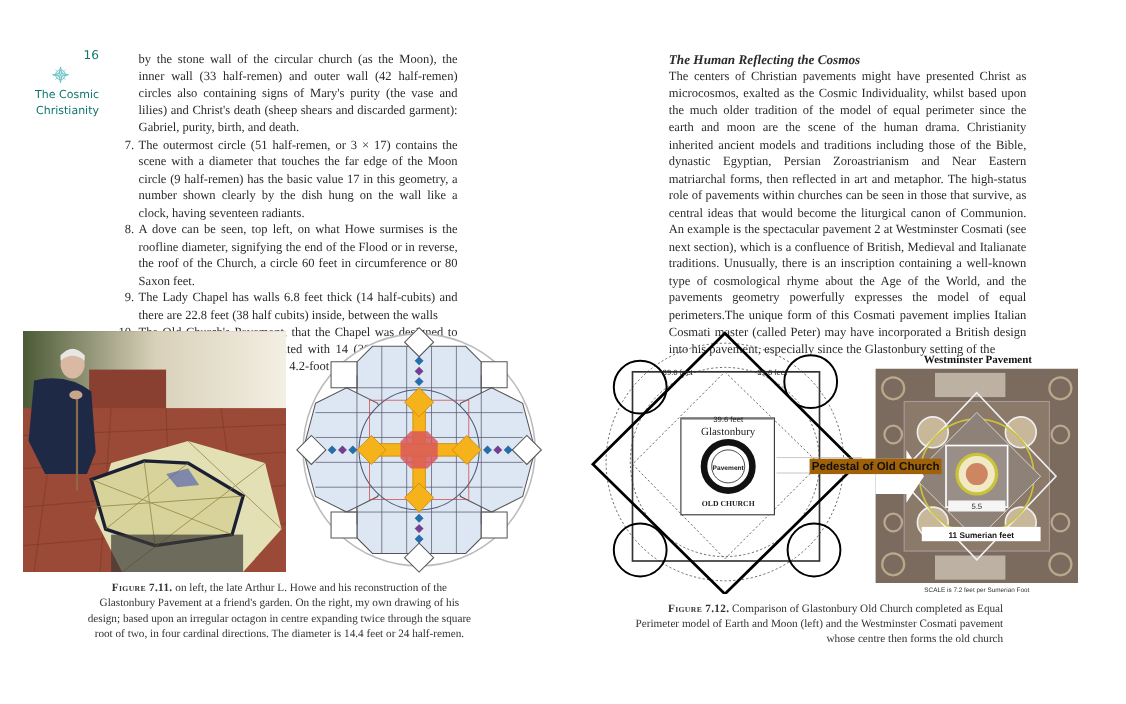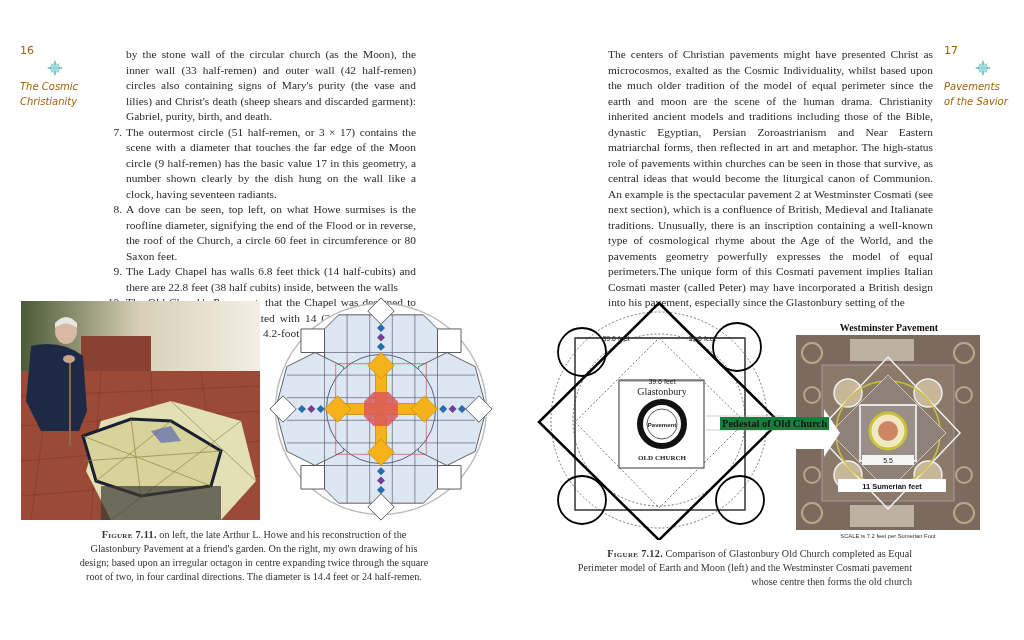--- a/index.html
+++ b/index.html
@@ -2,24 +2,24 @@
 <html><head>
 <meta charset="utf-8">
 <style>
   html, body { margin:0; padding:0; }
   body { width:1024px; height:640px; background:#ffffff; position:relative; overflow:hidden;
          font-family:"Liberation Serif", "DejaVu Serif", serif; color:#2a2a2a; }
   .page { position:absolute; top:0; height:640px; }
   .page-left { left:0; width:512px; }
   .page-right { left:512px; width:512px; }
 
-  .margin-note { position:absolute; text-align:left; font-family:"DejaVu Sans", sans-serif;
-                 color:#a16207; }
+  .margin-note { position:absolute; text-align:right; font-family:"DejaVu Sans", sans-serif;
+                 color:#0f766e; }
   .margin-note .num { font-size:11px; display:block; margin-bottom:3px; }
-  .margin-note .title { font-style:italic; font-size:10px; line-height:15px; display:block; }
+  .margin-note .title { font-size:10px; line-height:15px; display:block; }
   .ornament { display:block; margin:0 auto 3px auto; width:16px; height:16px; }
 
   .body-text { position:absolute; font-size:11.4px; line-height:15.5px; text-align:justify; }
   .body-text p { margin:0; }
   .list-item { position:relative; padding-left:22px; }
   .list-item .n { position:absolute; left:0; width:18px; text-align:right; }
 
   .section-heading { font-weight:bold; font-style:italic; font-size:12px; line-height:15.5px; }
 
   .caption { position:absolute; font-size:10.2px; line-height:14px; text-align:center; color:#333; }
@@ -156,35 +156,24 @@
   </div>
 
   <div class="caption" style="left:78px; top:528px; width:352px;text-align:center;">
     <span class="fig-label">Figure 7.11.</span><span> on left, the late Arthur L. Howe and his reconstruction of the Glastonbury Pavement at a friend's garden. On the right, my own drawing of his design; based upon an irregular octagon in centre expanding twice through the square root of two, in four cardinal directions. The diameter is 14.4 feet or 24 half-remen.</span>
   </div>
 </div>
 
 <div class="page page-right">
 
   <div class="body-text" style="left:96px; top:47px; width:325px;">
+    <div class="section-heading">The Human Reflecting the Cosmos</div>
     <p>The centers of Christian pavements might have presented Christ as microcosmos, exalted as the Cosmic Individuality, whilst based upon the much older tradition of the model of equal perimeter since the earth and moon are the scene of the human drama. Christianity inherited ancient models and traditions including those of the Bible, dynastic Egyptian, Persian Zoroastrianism and Near Eastern matriarchal forms, then reflected in art and metaphor. The high-status role of pavements within churches can be seen in those that survive, as central ideas that would become the liturgical canon of Communion. An example is the spectacular pavement 2 at Westminster Cosmati (see next section), which is a confluence of British, Medieval and Italianate traditions. Unusually, there is an inscription containing a well-known type of cosmological rhyme about the Age of the World, and the pavements geometry powerfully expresses the model of equal perimeters.The unique form of this Cosmati pavement implies Italian Cosmati master (called Peter) may have incorporated a British design into his pavement, especially since the Glastonbury setting of the</p>
   </div>
 
-  <div class="margin-note" style="left:432px; top:44px; width:78px;">
-    <span class="num">17</span>
-    <svg class="ornament" viewBox="0 0 20 20">
-      <g fill="none" stroke="#5bbcc0" stroke-width="1">
-        <circle cx="10" cy="10" r="5.5"></circle>
-        <path d="M10 1 L11.5 8.5 L19 10 L11.5 11.5 L10 19 L8.5 11.5 L1 10 L8.5 8.5 Z" fill="#bfe6e8"></path>
-        <path d="M4 4 L16 16 M16 4 L4 16" stroke-width="0.6"></path>
-      </g>
-    </svg>
-    <span class="title">Pavements</span>
-    <span class="title">of the Savior</span>
-  </div>
 
   <div class="figure" style="left:22px; top:300px; width:250px; height:240px;">
     <svg width="250" height="240" viewBox="0 0 250 240" font-family="Liberation Sans, sans-serif">
       <circle cx="125" cy="120" r="108" fill="none" stroke="#555" stroke-width="0.8" stroke-dasharray="2,2"></circle>
       <circle cx="125" cy="120" r="86" fill="none" stroke="#555" stroke-width="0.8" stroke-dasharray="2,2"></circle>
       <rect x="41" y="38" width="170" height="172" fill="none" stroke="#333" stroke-width="1.5"></rect>
       <polygon points="125,3 245,122 125,240 5,122" fill="none" stroke="#000" stroke-width="2.5"></polygon>
       <polygon points="125,38 211,122 125,208 41,122" fill="none" stroke="#555" stroke-width="0.8" stroke-dasharray="2,2"></polygon>
       <circle cx="48" cy="52" r="24" fill="none" stroke="#000" stroke-width="1.8"></circle>
       <circle cx="203" cy="47" r="24" fill="none" stroke="#000" stroke-width="1.8"></circle>
@@ -238,18 +227,18 @@
       <circle cx="110" cy="96" r="10" fill="#c66b4a" opacity="0.8"></circle>
       <polygon points="18,82 46,82 46,74 62,98 46,122 46,114 18,114" fill="#fff"></polygon>
       <rect x="84" y="120" width="52" height="10" fill="#f5f5f5"></rect>
       <text x="110" y="128" font-size="7" text-anchor="middle" fill="#222">5.5</text>
       <rect x="60" y="144" width="108" height="13" fill="#fff"></rect>
       <text x="114" y="154" font-size="7.5" font-weight="bold" text-anchor="middle" fill="#111">11 Sumerian feet</text>
       <text x="110" y="203" font-size="5.8" text-anchor="middle" fill="#333">SCALE is 7.2 feet per Sumerian Foot</text>
     </svg>
   </div>
 
-  <div style="position:absolute; left:208px; top:417px; font-family:Liberation Serif, serif; font-weight:bold; font-size:10.5px; color:#111; background:#15803d; padding:1px 2px;">Pedestal of Old Church</div>
+  <div style="position:absolute; left:224px; top:417px; font-family:Liberation Sans, sans-serif; font-weight:bold; font-size:10.5px; color:#111; background:#a16207; padding:1px 2px;">Pedestal of Old Church</div>
 
   <div class="caption" style="left:60px; top:547px; width:340px;text-align:right;">
     <span class="fig-label">Figure 7.12.</span><span> Comparison of Glastonbury Old Church completed as Equal Perimeter model of Earth and Moon (left) and the Westminster Cosmati pavement whose centre then forms the old church</span>
   </div>
 </div>
 
 </body></html>

